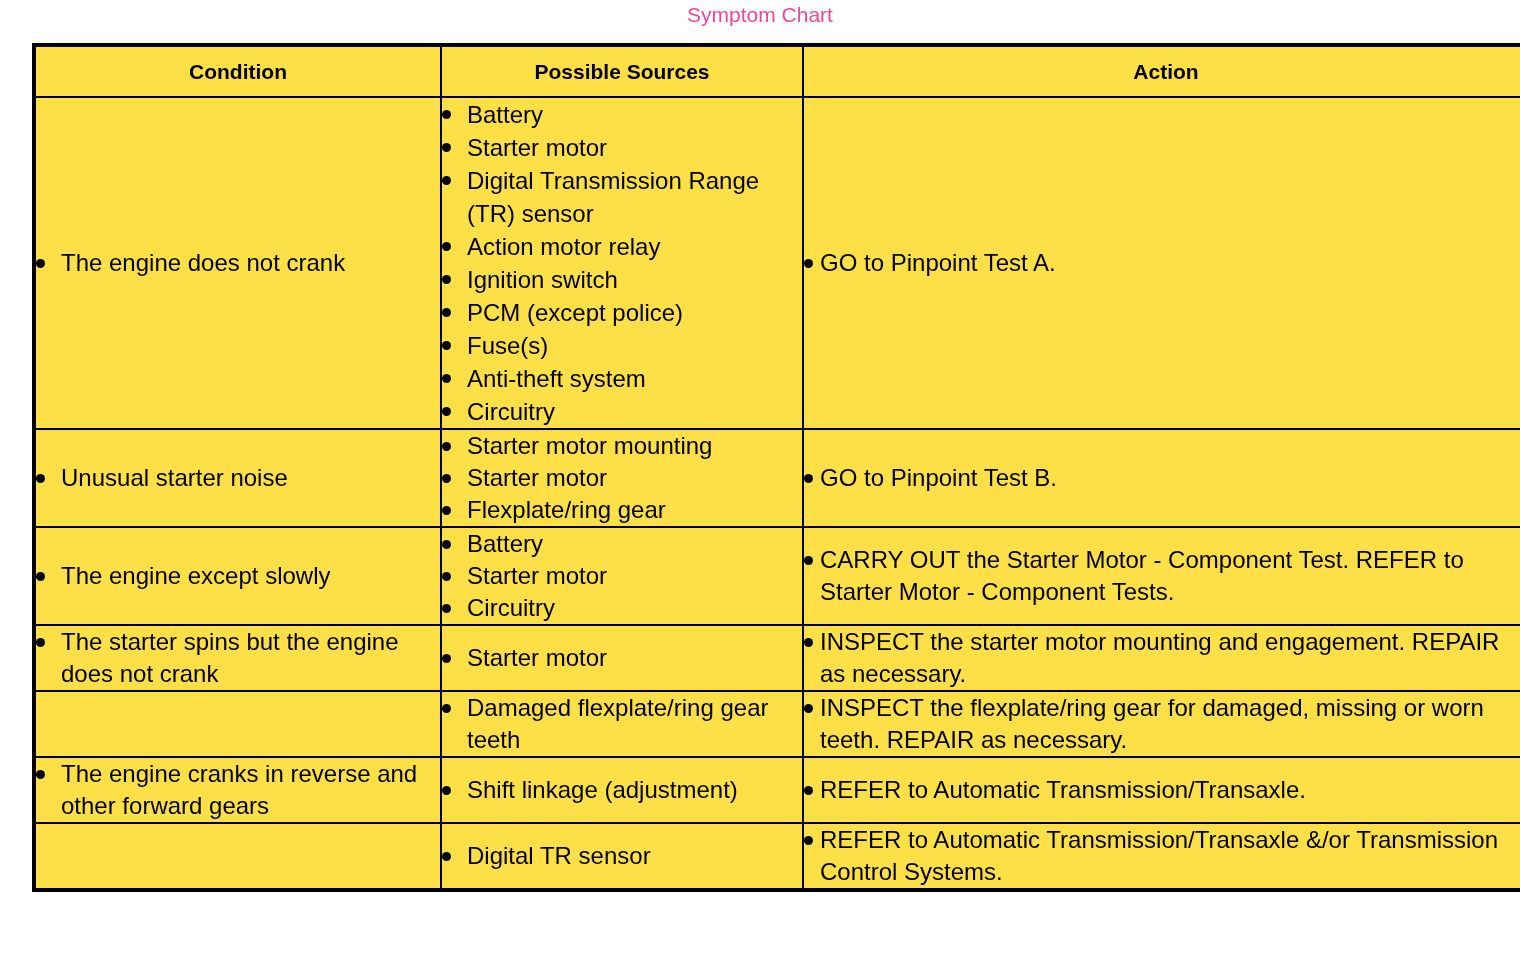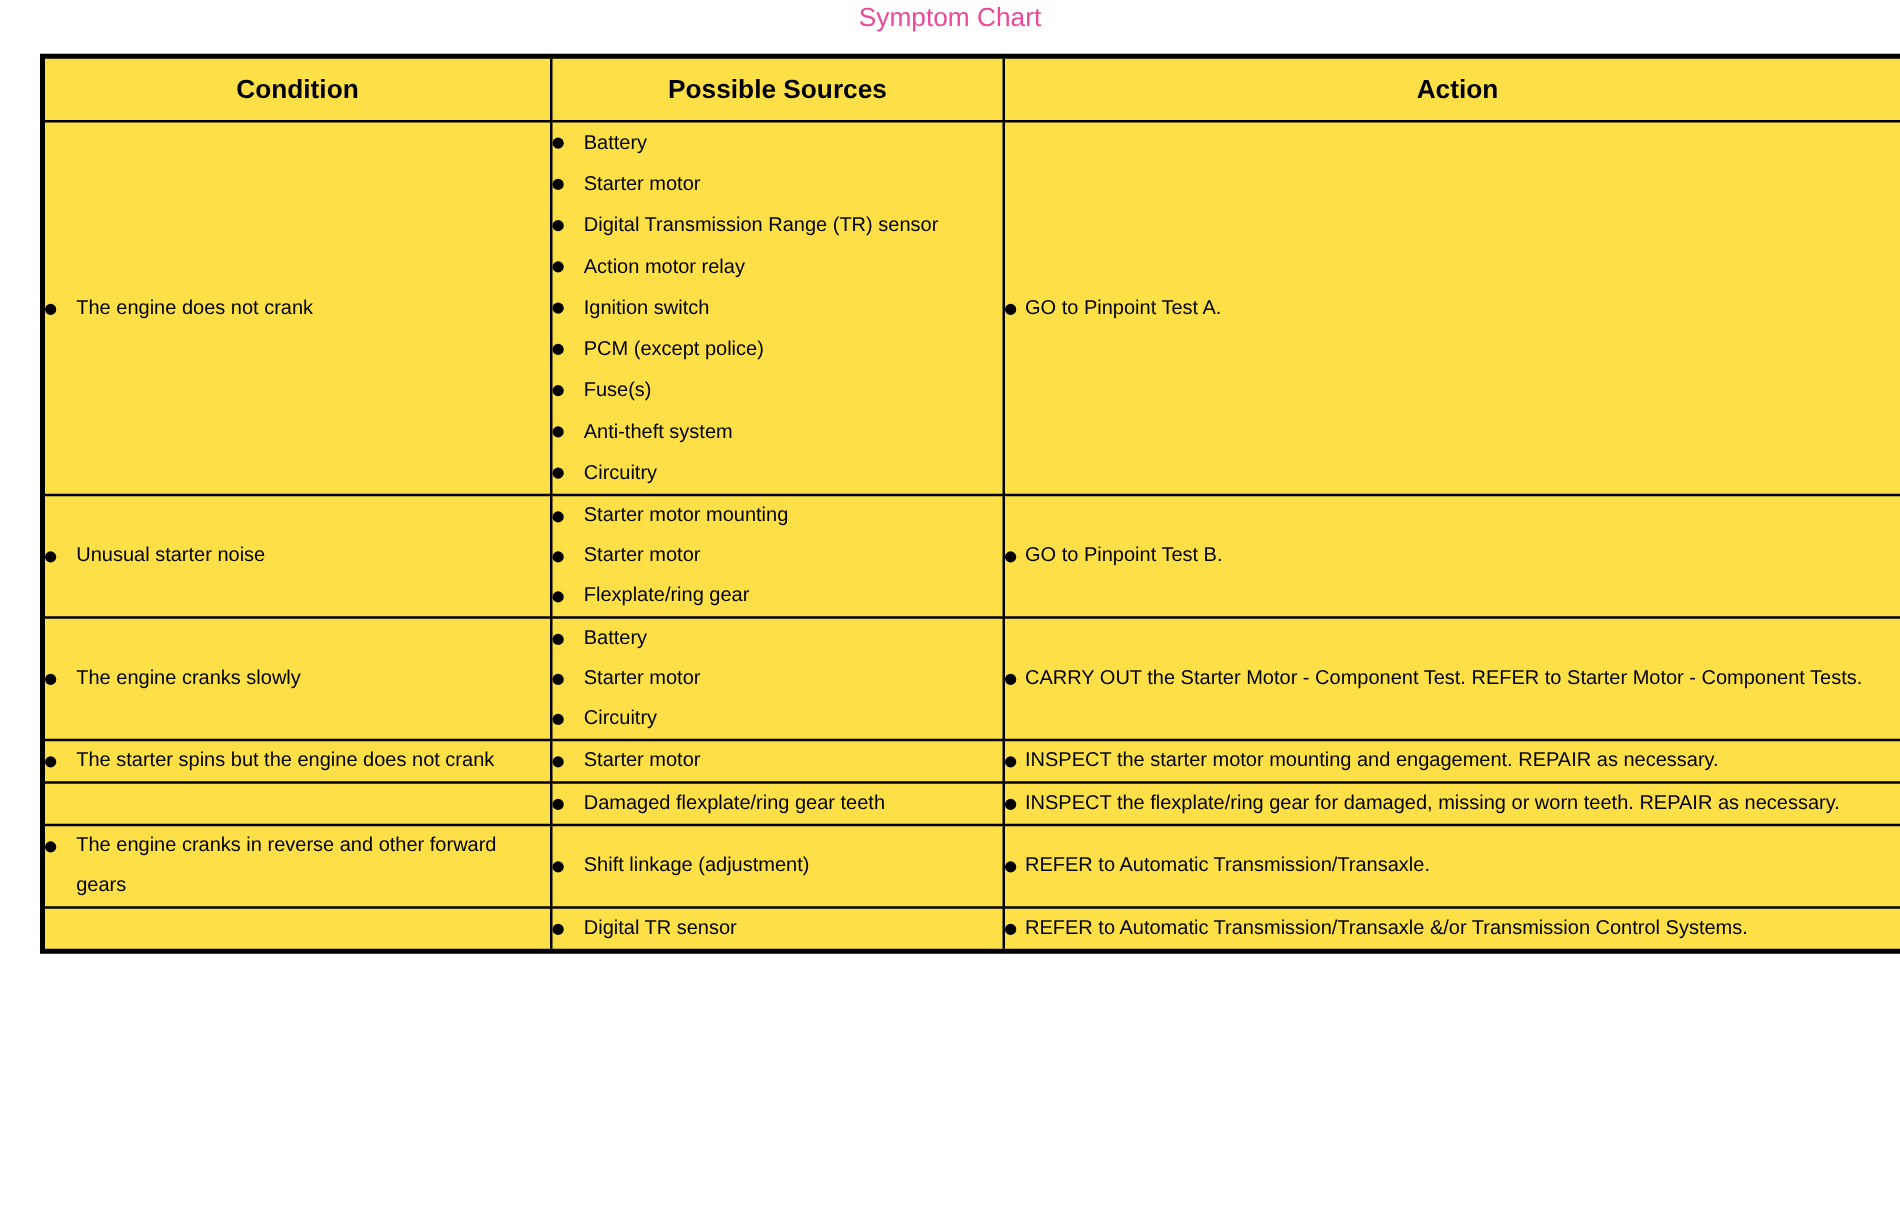--- a/index.html
+++ b/index.html
@@ -80,21 +80,21 @@
   }
 
   
   ul.bl {
     list-style: none;
     margin: 0;
     padding: 0;
   }
   ul.bl > li {
     position: relative;
-    font-size: 16px;
+    font-size: 24px;
     line-height: 32px;
   }
   ul.bl > li::before {
     content: "";
     position: absolute;
     width: 9px;
     height: 9px;
     border-radius: 50%;
     background: #000;
     left: 0;
@@ -192,21 +192,21 @@
             </td>
             <td class="cell-action">
               <ul class="bl">
                 <li>GO to Pinpoint Test B.</li>
               </ul>
             </td>
           </tr>
           <tr>
             <td class="cell-condition">
               <ul class="bl">
-                <li>The engine cranks slowly</li>
+                <li>The engine except slowly</li>
               </ul>
             </td>
             <td class="cell-sources">
               <ul class="bl">
                 <li>Battery</li>
                 <li>Starter motor</li>
                 <li>Circuitry</li>
               </ul>
             </td>
             <td class="cell-action">

